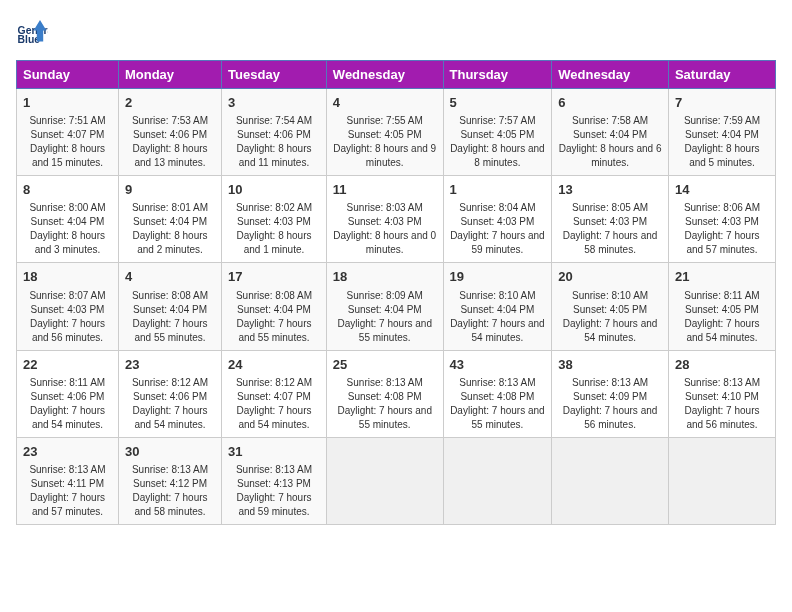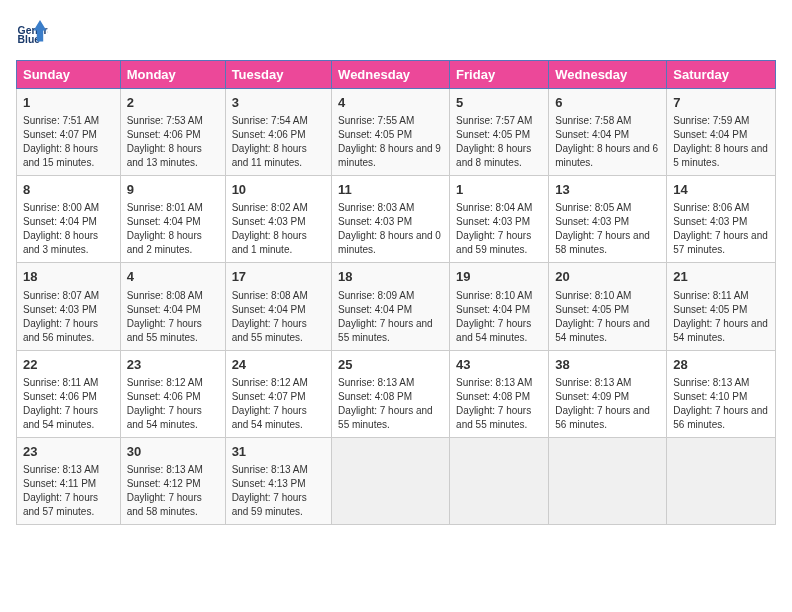--- a/index.html
+++ b/index.html
@@ -37,21 +37,21 @@
       font-size: 14px;
       font-weight: normal;
       color: #555;
     }
     table {
       width: 100%;
       border-collapse: collapse;
       font-size: 10.5px;
     }
     thead tr th {
-      background: #ec4899;
+      background: #a21caf;
       color: #fff;
       padding: 6px 6px;
       text-align: left;
       font-size: 13px;
       font-weight: bold;
       border: 1px solid #5577bb;
     }
     tbody tr td {
       border: 1px solid #ccc;
       padding: 5px 6px;
@@ -65,20 +65,21 @@
     }
     .day-num {
       font-size: 13px;
       font-weight: bold;
       display: block;
       margin-bottom: 2px;
     }
     .cell-content {
       font-size: 10px;
       color: #333;
+      text-align: center;
     }
     .empty-cell {
       background: #f0f0f0 !important;
     }
   </style>
 </head>
 <body>
 
 <div class="header">
   <div class="logo">
@@ -94,21 +95,21 @@
   </div>
 </div>
 
 <table>
   <thead>
     <tr>
     <th>Sunday</th>
         <th>Monday</th>
         <th>Tuesday</th>
         <th>Wednesday</th>
-        <th>Friday</th>
+        <th>Thursday</th>
         <th>Wednesday</th>
         <th>Saturday</th>
       </tr>
   </thead>
   <tbody id="calendar-body">
   <tr>
         <td>
         <span class="day-num">1</span>
         <div class="cell-content">
           Sunrise: 7:51 AM<br>

